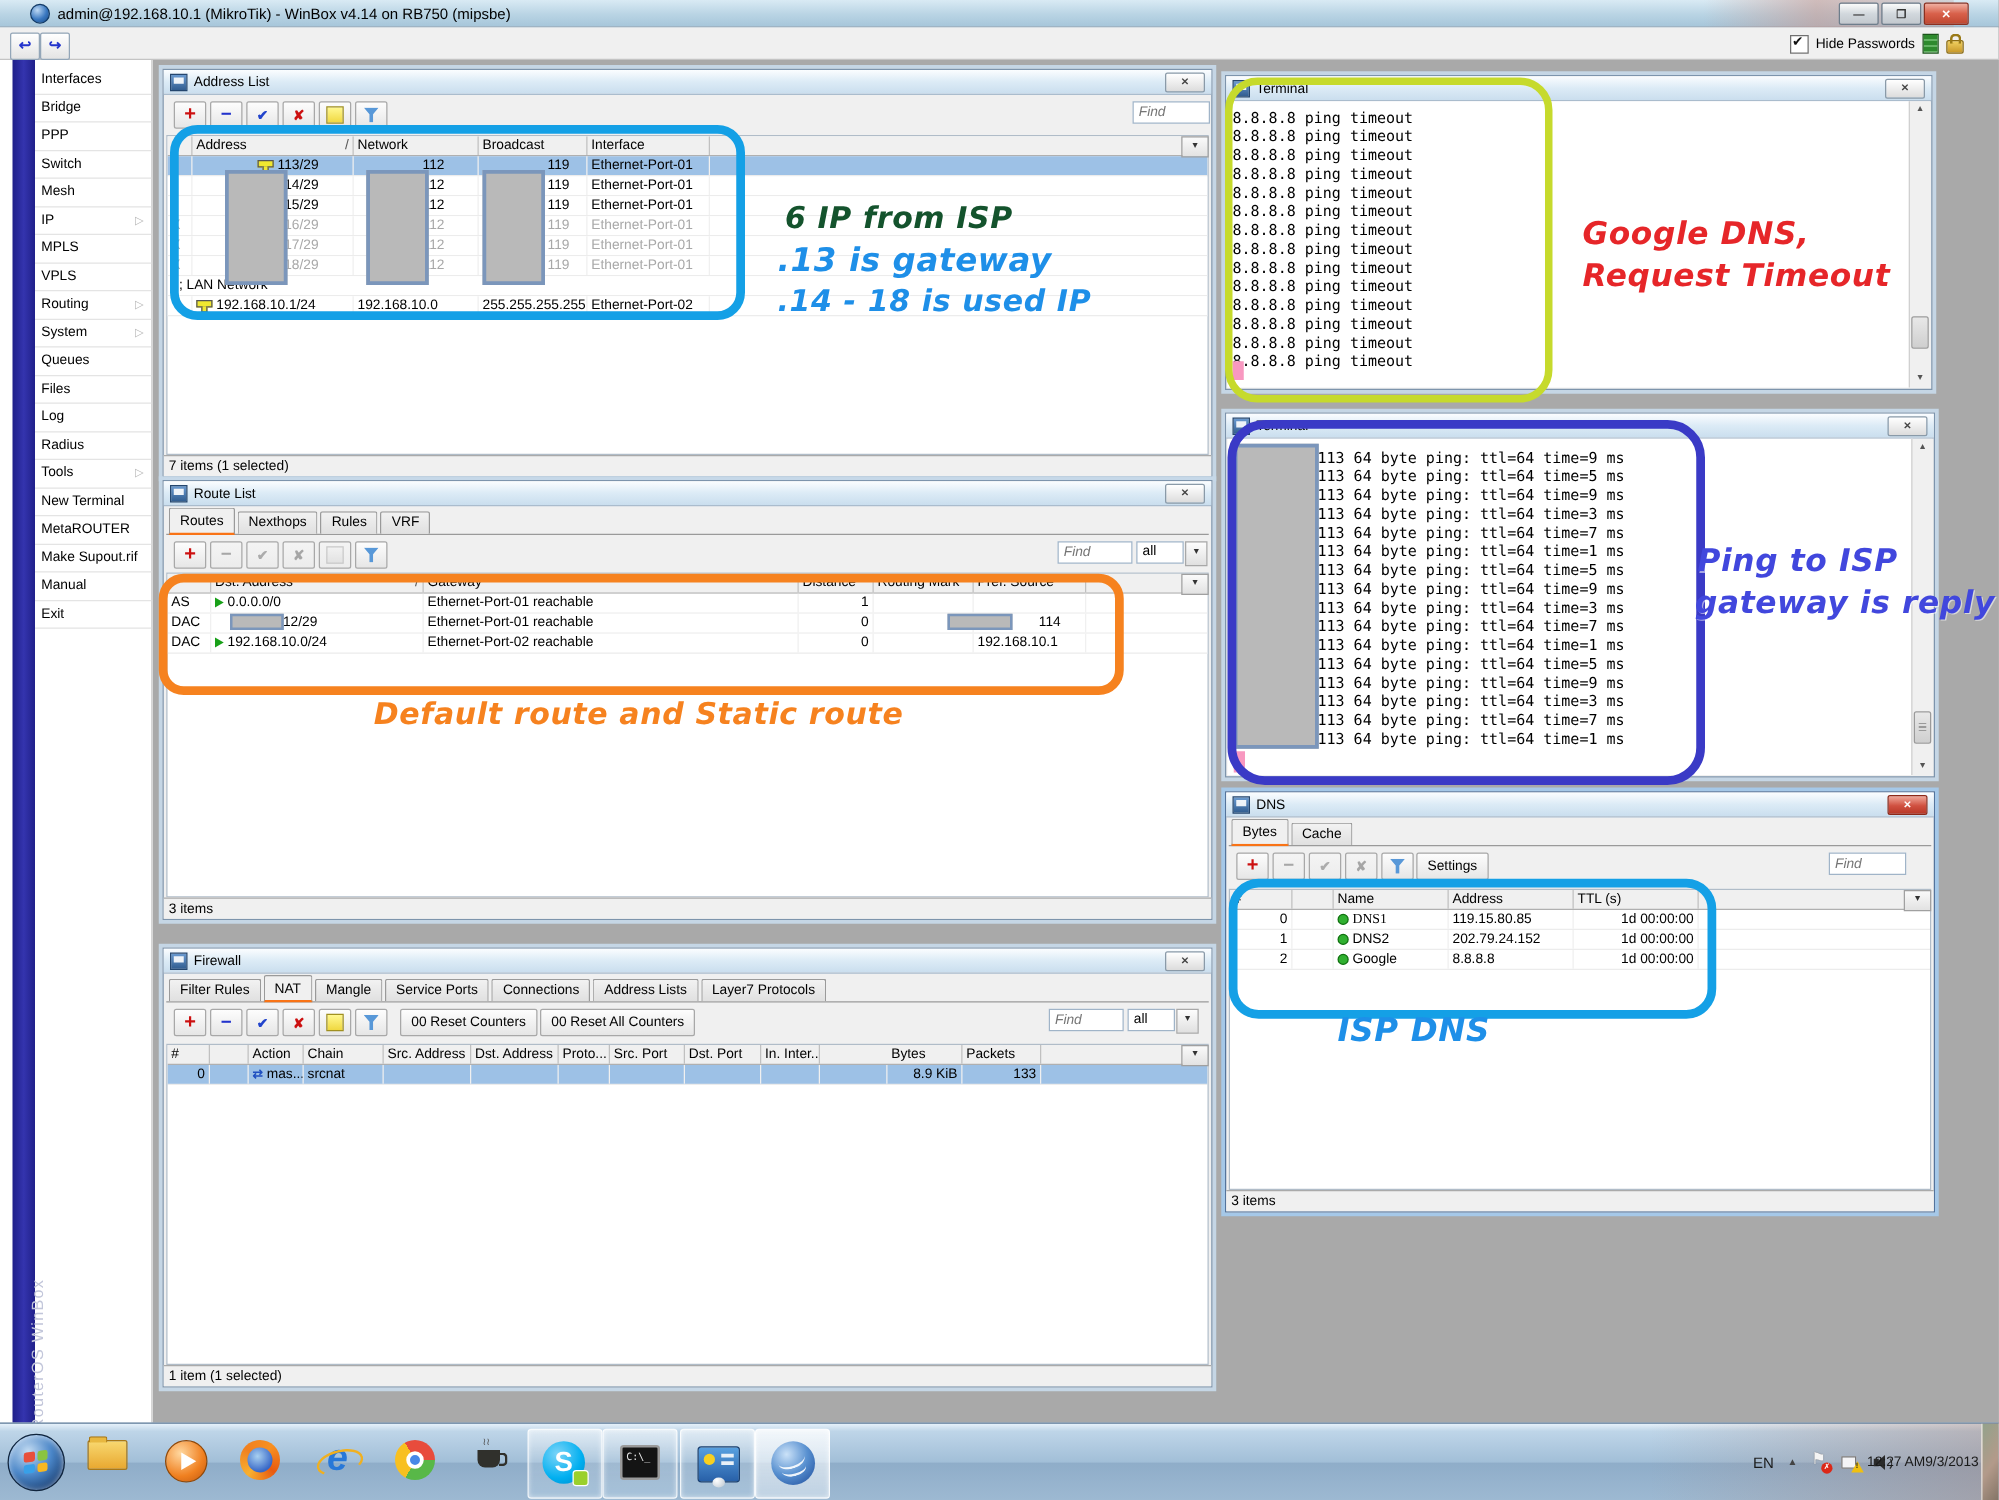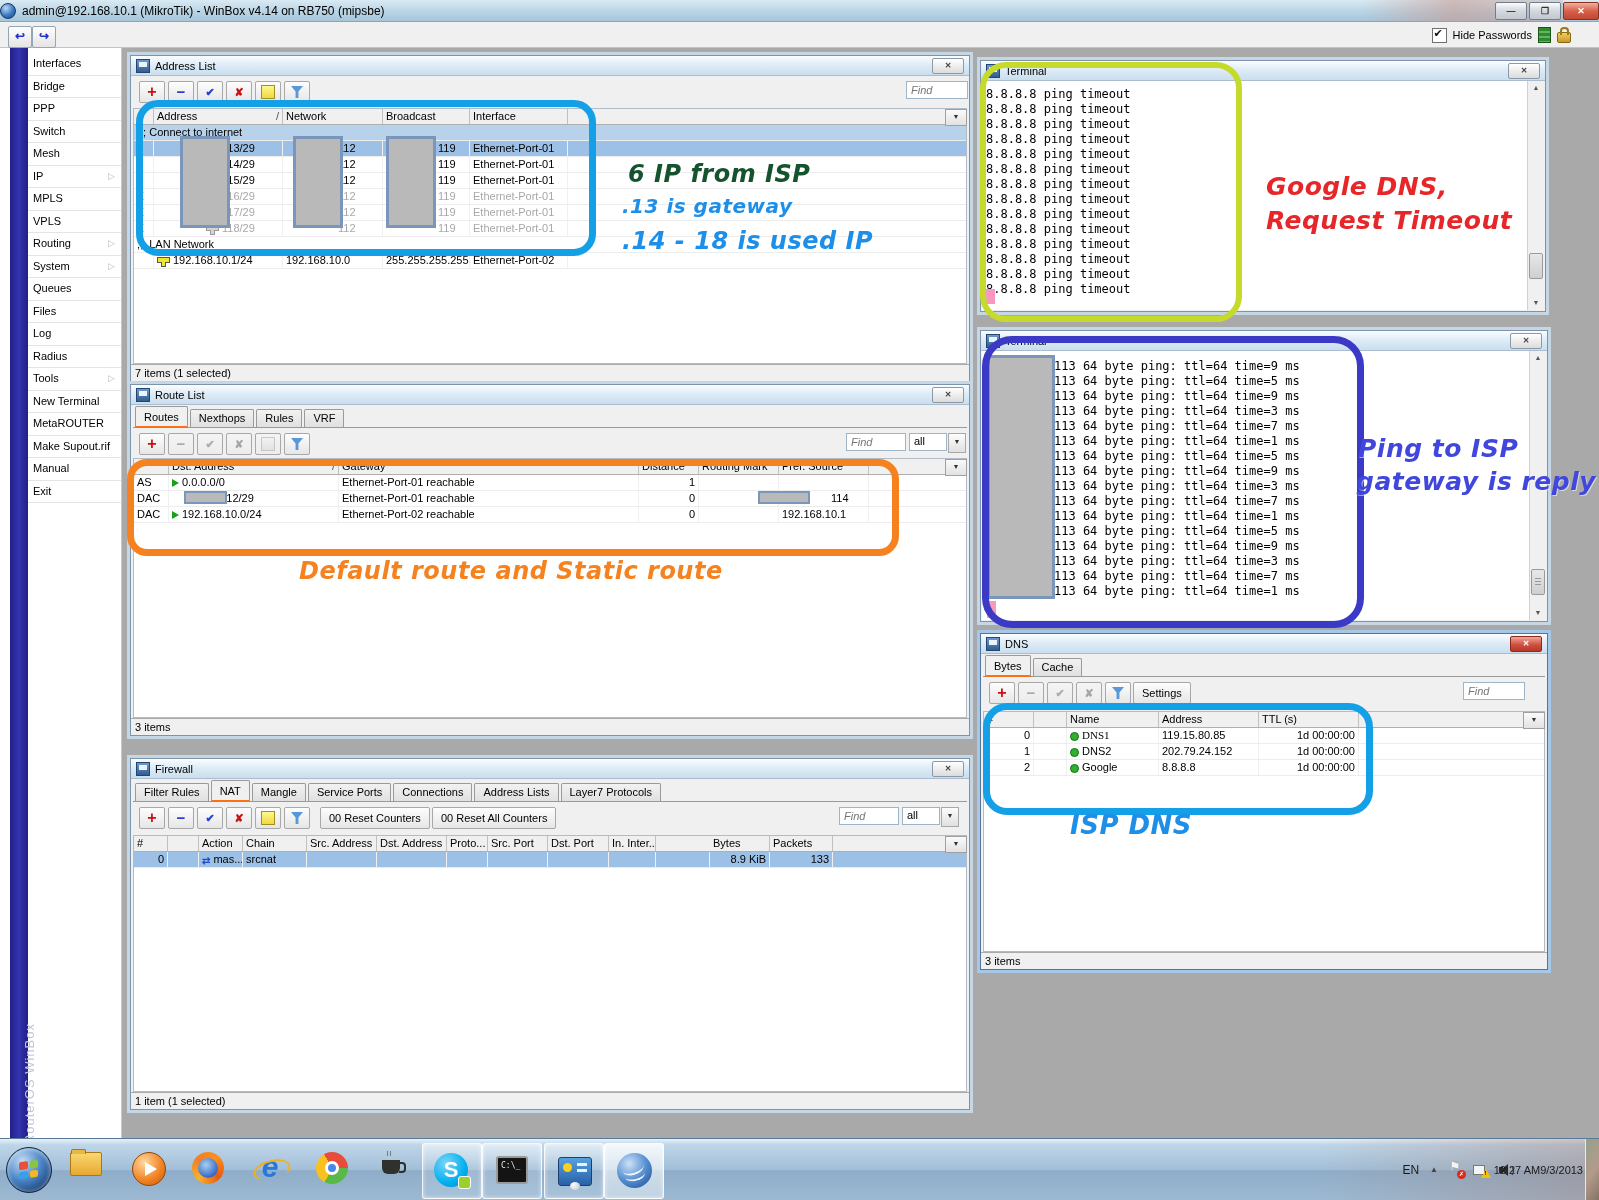--- a/index.html
+++ b/index.html
@@ -2,21 +2,21 @@
 <html><head>
 <meta charset="utf-8">
 <style>
   html,body{margin:0;padding:0;background:#666;}
   .screen{position:relative;width:1599px;height:1200px;overflow:hidden;background:#f0f0f0;
     font-family:"Liberation Sans",sans-serif;font-size:11px;color:#000;}
 
   
   .titlebar{position:absolute;left:0;top:0;width:1599px;height:22px;
     background:linear-gradient(#d9eaf4,#b9d4e4 55%,#a7c6da);border-bottom:1px solid #8aa4b8;
-    display:flex;align-items:center;padding:0 0;box-sizing:border-box;font-size:12px;}
+    display:flex;align-items:center;padding:0 24px;box-sizing:border-box;font-size:12px;}
   .title-tint{position:absolute;right:36px;top:0;width:200px;height:22px;pointer-events:none;
     background:linear-gradient(to right,rgba(195,145,135,0),rgba(200,150,140,.55) 45%,rgba(190,140,130,.25));}
   .app-ico{width:14px;height:14px;border-radius:50%;background:radial-gradient(circle at 35% 30%,#bcd8f4,#3a78c0 55%,#184a86);border:1px solid #123a66;margin-right:6px;flex:none;}
   .winbtns{margin-left:auto;display:flex;gap:2px;z-index:3;}
   .winbtn{width:30px;height:16px;border:1px solid #6e7e8c;border-radius:2px;background:linear-gradient(#fbfbfb,#d2d8dd 50%,#c2c8ce);
     display:flex;align-items:center;justify-content:center;font-size:9px;color:#333;font-weight:bold;}
   .winbtn.close{width:34px;background:linear-gradient(#f0b0a2,#d8604a 50%,#c04832);color:#fff;border-color:#8c3020;}
   .menubar{position:absolute;left:0;top:22px;width:1599px;height:26px;background:#f0f0f0;border-bottom:1px solid #c4c4c4;box-sizing:border-box;}
   .ubtn{position:absolute;top:4px;width:22px;height:20px;border:1px solid #93a6b8;border-radius:2px;
     background:linear-gradient(#fff,#e4e4e4);color:#2233cc;font-weight:bold;font-size:12px;line-height:18px;text-align:center;}
@@ -269,23 +269,20 @@
     <input class="find" style="left: 775px; top: 25px; width: 62px;" placeholder="Find">
     <div class="listarea" style="top:52px;bottom:17px;">
         <div class="thead">
           <div class="th" style="width: 20px;"></div>
           <div class="th" style="width: 129px;">Address<span class="sortmark">/</span></div>
           <div class="th" style="width: 100px;">Network</div>
           <div class="th" style="width: 87px;">Broadcast</div>
           <div class="th" style="width: 98px;">Interface</div>
           <div class="th fill"></div>
         </div>
-        <div class="tr selected-comment">
-          <div class="td fill">;;; Connect to internet</div>
-        </div>
         <div class="tr selected">
           <div class="td" style="width: 20px;"></div>
           <div class="td" style="width: 129px; padding-left: 52px;"><span class="ci ci-ip"></span>113/29</div>
           <div class="td" style="width: 100px; padding-left: 55px;">112</div>
           <div class="td" style="width: 87px; padding-left: 55px;">119</div>
           <div class="td" style="width: 98px;">Ethernet-Port-01</div>
           <div class="td fill"></div>
         </div>
         <div class="tr ">
           <div class="td" style="width: 20px;"></div>
@@ -633,21 +630,21 @@
     <div class="statusbar">3 items</div>
   </div>
 
   <div class="ann" style="left: 136px; top: 100px; width: 446px; height: 142px; border-width: 7px; border-radius: 22px; border-color: rgb(20, 160, 230);"></div>
   <div class="ann" style="left: 127px; top: 459px; width: 758px; height: 83px; border-width: 7px; border-radius: 20px; border-color: rgb(246, 130, 31);"></div>
   <div class="ann" style="left: 980px; top: 62px; width: 250px; height: 248px; border-width: 6px; border-radius: 26px; border-color: rgb(198, 218, 44);"></div>
   <div class="ann" style="left: 982px; top: 336px; width: 368px; height: 278px; border-width: 7px; border-radius: 30px; border-color: rgb(58, 58, 198);"></div>
   <div class="ann" style="left: 983px; top: 703px; width: 376px; height: 98px; border-width: 7px; border-radius: 24px; border-color: rgb(20, 160, 230);"></div>
 
   <div class="antxt" style="left: 628px; top: 160px; font-size: 24px; color: #14532d;">6 IP from ISP</div>
-  <div class="antxt" style="left: 622px; top: 194px; font-size: 20px; color: rgb(30, 143, 232);">.13 is gateway</div>
+  <div class="antxt" style="left: 622px; top: 194px; font-size: 26px; color: rgb(30, 143, 232);">.13 is gateway</div>
   <div class="antxt" style="left: 622px; top: 227px; font-size: 24px; color: rgb(30, 143, 232);">.14 - 18 is used IP</div>
   <div class="antxt" style="left: 299px; top: 557px; font-size: 24px; color: rgb(246, 130, 31);">Default route and Static route</div>
   <div class="antxt" style="left: 1266px; top: 172px; font-size: 25px; color: rgb(230, 38, 41);">Google DNS,</div>
   <div class="antxt" style="left: 1266px; top: 206px; font-size: 25px; color: rgb(230, 38, 41);">Request Timeout</div>
   <div class="antxt" style="left: 1358px; top: 434px; font-size: 25px; color: rgb(65, 71, 221);">Ping to ISP</div>
   <div class="antxt" style="left: 1356px; top: 467px; font-size: 25px; color: rgb(65, 71, 221);">gateway is reply</div>
   <div class="antxt" style="left: 1070px; top: 810px; font-size: 26px; color: rgb(30, 143, 232);">ISP DNS</div>
 
   <div class="taskbar">
     <div class="tb-tint"></div>

